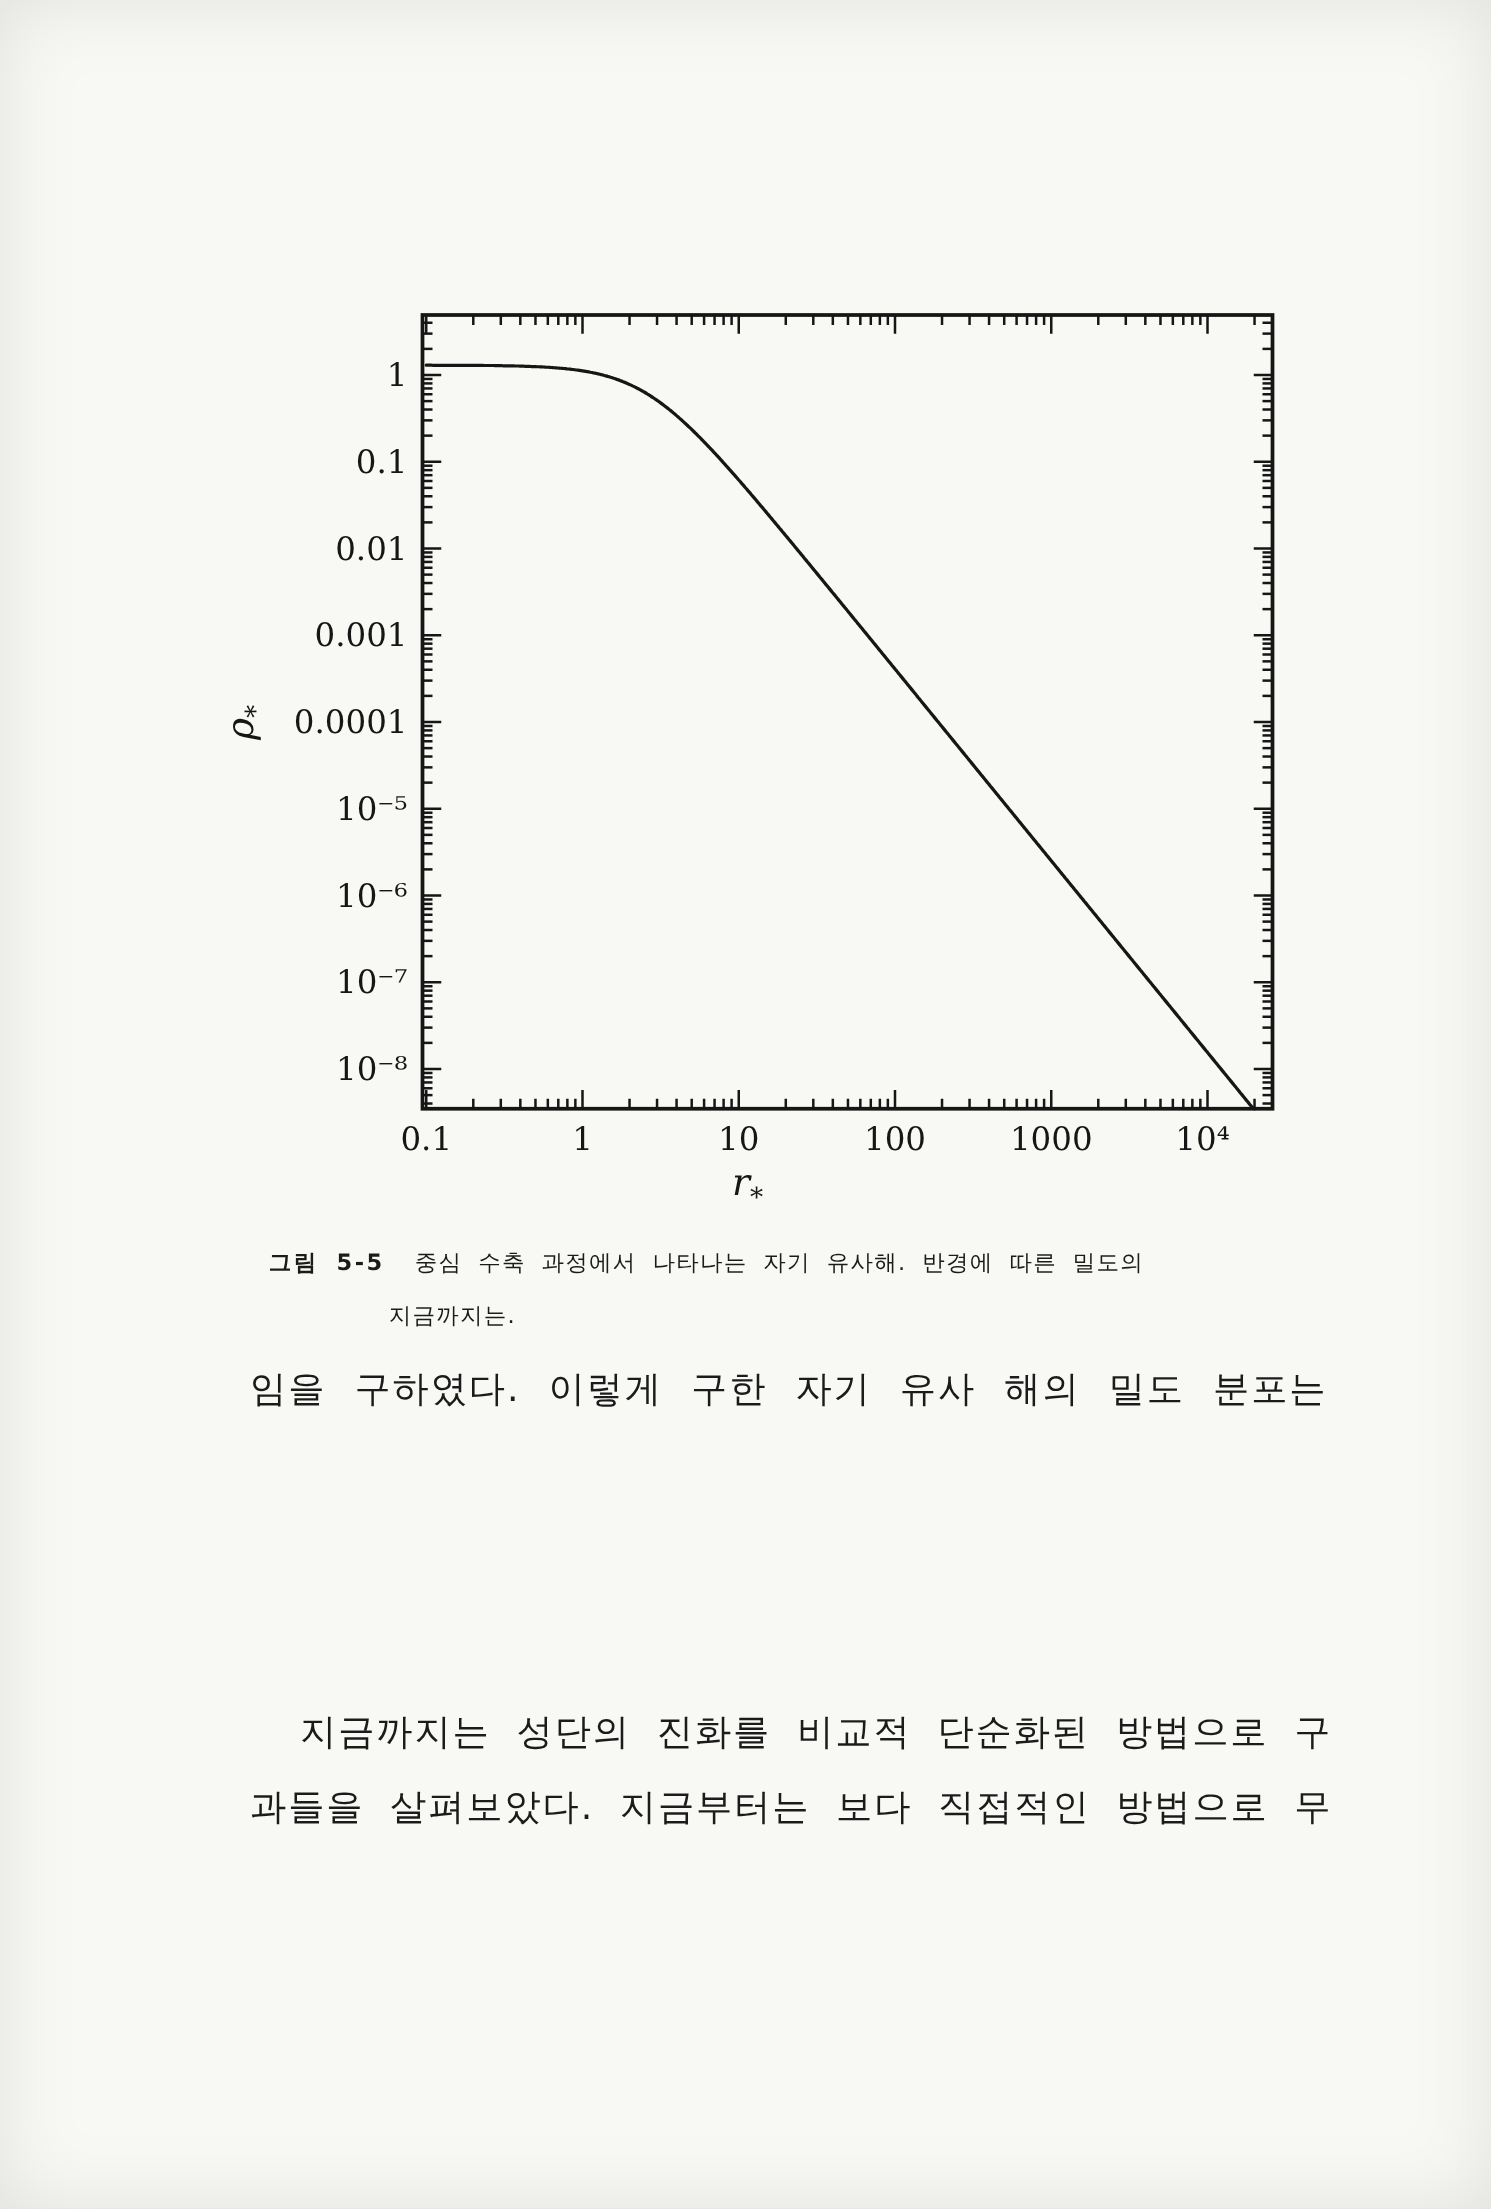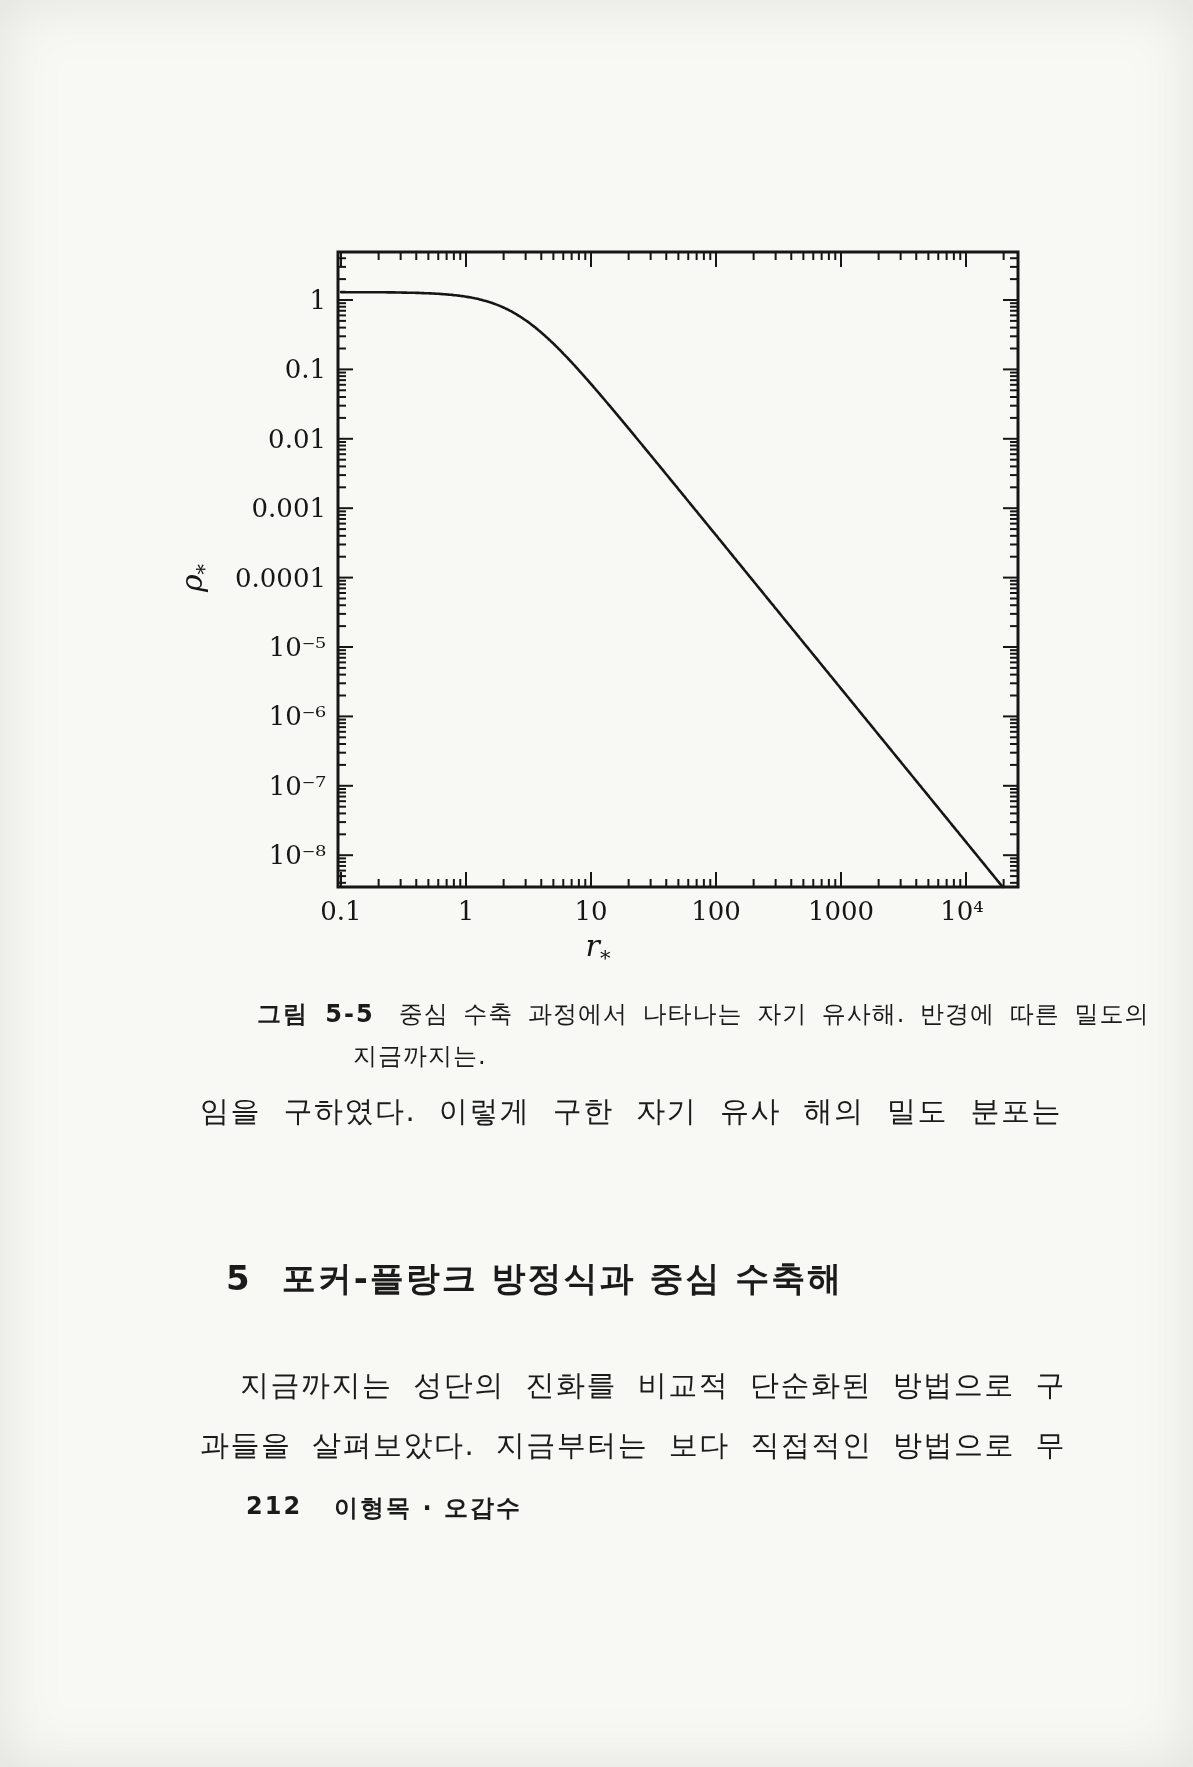--- a/index.html
+++ b/index.html
@@ -9,21 +9,21 @@
     margin:0 auto;
     background:#f8f8f5;
     box-shadow:inset 0 0 60px rgba(120,120,110,0.18);
     font-family:"DejaVu Sans", sans-serif;
     color:#1a1a1a;
     overflow:hidden;
   }
   .chart-svg{position:absolute;left:0;top:0;}
   .txt{position:absolute;white-space:nowrap;color:#1b1b1b;}
   .caption-row{display:flex;align-items:flex-start;}
-  .caption{font-size:24px;letter-spacing:1px;word-spacing:6px;margin-left:42px;}
+  .caption{font-size:18px;letter-spacing:1px;word-spacing:6px;}
   .caption-label{font-weight:bold;letter-spacing:2px;}
   .caption-body{margin-left:24px;}
   .bodyline{font-size:29px;letter-spacing:1.5px;word-spacing:8px;}
   .jline{white-space:normal;text-align:justify;text-align-last:justify;overflow:hidden;height:40px;}
   .heading{font-size:34px;font-weight:bold;letter-spacing:2px;}
   .heading-num{margin-right:30px;}
   .indent1{text-indent:40px;}
   .footer{font-size:24px;font-weight:bold;letter-spacing:2px;}
   .footer-num{margin-right:32px;}
   .footer-row{display:flex;}
@@ -314,25 +314,18 @@
     </svg>
 
   <div class="txt caption caption-row" style="left:215px;top:998px;width:840px;">
     <span class="caption-label">그림 5-5</span>
     <span class="caption-body">중심 수축 과정에서 나타나는 자기 유사해. 반경에 따른 밀도의</span>
   </div>
   <div class="txt caption" style="left:311px;top:1040px;">지금까지는.</div>
 
   <div class="txt bodyline jline" style="left:200px;top:1092px;width:862px;">임을 구하였다. 이렇게 구한 자기 유사 해의 밀도 분포는 그림</div>
 
-  <div class="txt heading" style="left:226px;top:1256px;">
-    <span class="heading-num">5</span><span>포커-플랑크 방정식과 중심 수축해</span>
-  </div>
 
   <div class="txt bodyline jline indent1" style="left:200px;top:1366px;width:866px;">지금까지는 성단의 진화를 비교적 단순화된 방법으로 구한 결</div>
   <div class="txt bodyline jline" style="left:200px;top:1426px;width:866px;">과들을 살펴보았다. 지금부터는 보다 직접적인 방법으로 무충돌</div>
 
-  <div class="txt footer footer-row" style="left:246px;top:1492px;">
-    <span class="footer-num">212</span>
-    <span>이형목 · 오갑수</span>
-  </div>
 
 </div>
 
 </body></html>

